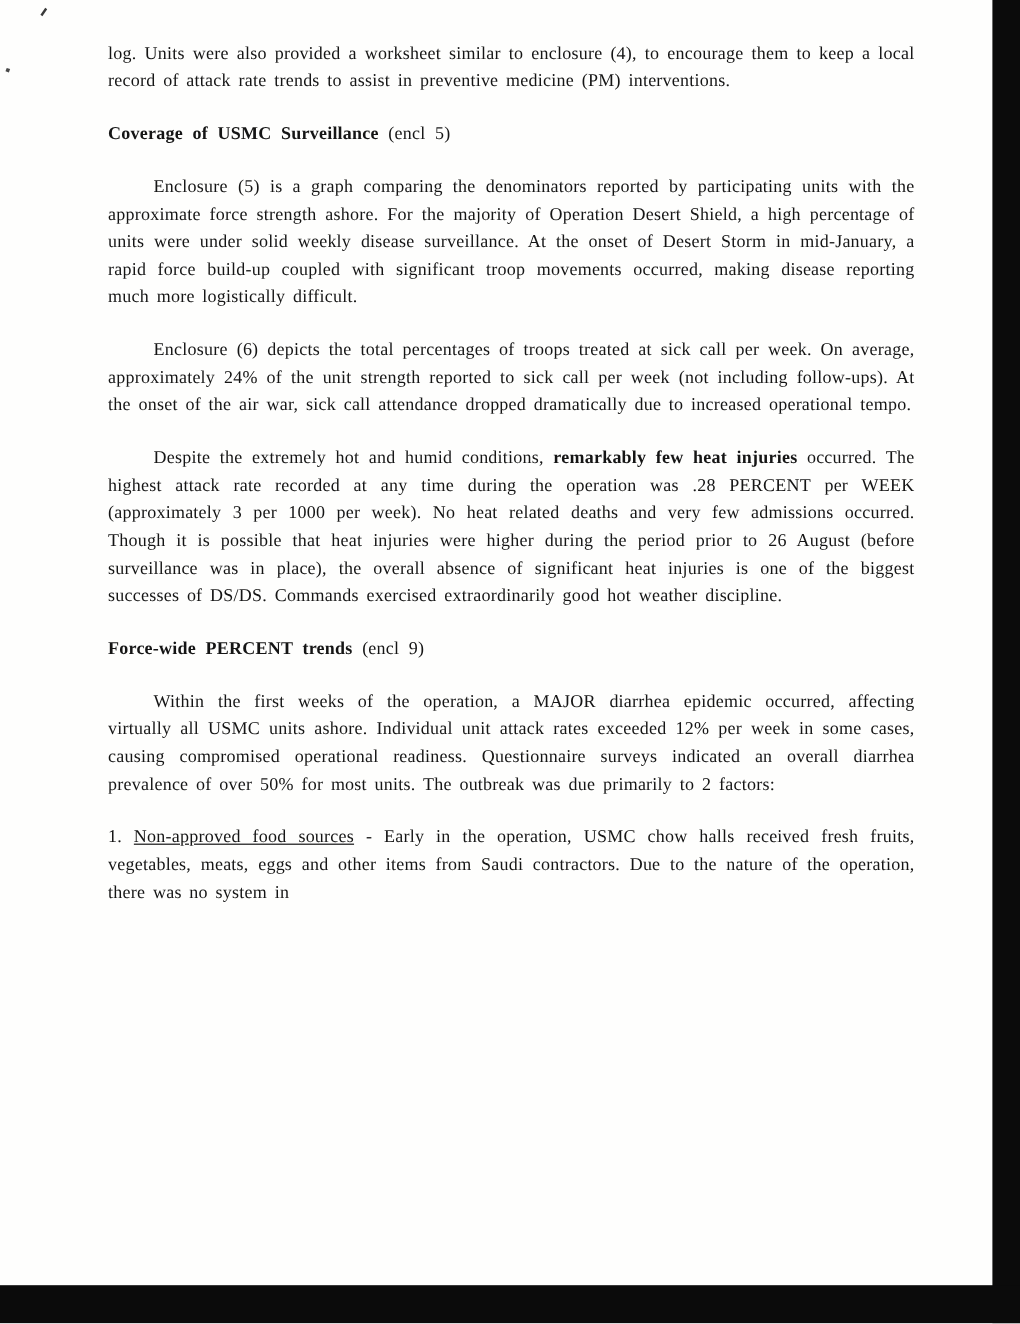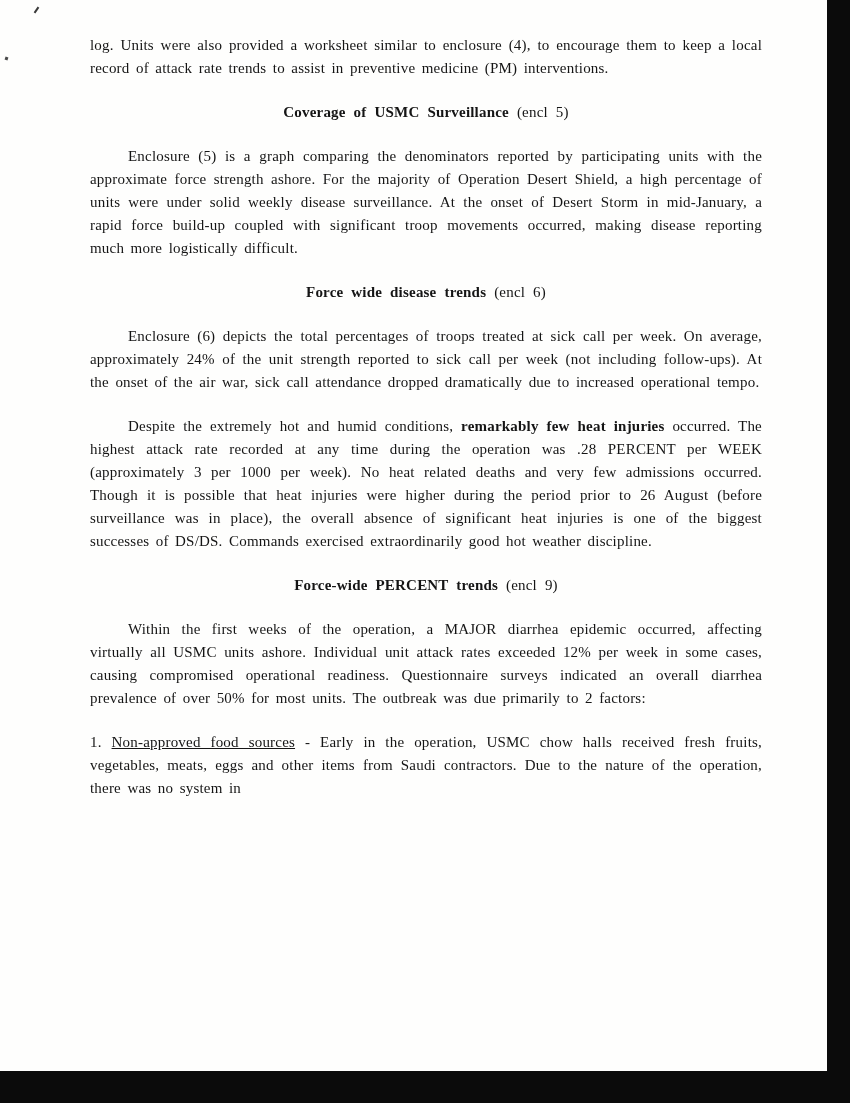--- a/index.html
+++ b/index.html
@@ -63,21 +63,21 @@
     text-align: justify;
   }
   .para {
     margin: 0 0 21px 0;
   }
   .para.indent {
     text-indent: 38px;
   }
   .heading {
     margin: 0 0 21px 0;
-    text-align: center;
+    text-align: left;
     word-spacing: 4px;
   }
   .b { font-weight: bold; }
   .u { text-decoration: underline; }
   .last { margin-bottom: 0; }
 </style>
 </head>
 <body>
 
 <div class="sheet">
@@ -85,21 +85,20 @@
   <div class="mark2"></div>
 
   <div class="content">
 
     <p class="para">log.    Units were also provided a worksheet similar to enclosure (4), to encourage them to keep a local record of attack rate trends to assist in preventive medicine (PM) interventions.</p>
 
     <p class="heading"><span class="b">Coverage of USMC Surveillance</span><span> (encl 5)</span></p>
 
     <p class="para indent">Enclosure (5) is a graph comparing the denominators reported by participating units with the approximate force strength ashore.  For the majority of Operation Desert Shield, a high percentage of units were under solid weekly disease surveillance.  At the onset of Desert Storm in mid-January, a rapid force build-up coupled with significant troop movements occurred, making disease reporting much more logistically difficult.</p>
 
-    <p class="heading"><span class="b">Force wide disease trends</span><span> (encl 6)</span></p>
 
     <p class="para indent">Enclosure (6) depicts the total percentages of troops treated at sick call per week.  On average, approximately 24% of the unit strength reported to sick call per week (not including follow-ups).  At the onset of the air war, sick call attendance dropped dramatically due to increased operational tempo.</p>
 
 
     <p class="para indent"><span>Despite the extremely hot and humid conditions, </span><span class="b">remarkably few heat injuries</span><span> occurred.  The highest attack rate recorded at any time during the operation was .28 PERCENT per WEEK (approximately 3 per 1000 per week).  No heat related deaths and very few admissions occurred. Though it is possible that heat injuries were higher during the period prior to 26 August (before surveillance was in place), the overall absence of significant heat injuries is one of the biggest successes of DS/DS. Commands exercised extraordinarily good hot weather discipline.</span></p>
 
     <p class="heading"><span class="b">Force-wide PERCENT trends</span><span> (encl 9)</span></p>
 
     <p class="para indent">Within the first weeks of the operation, a MAJOR diarrhea epidemic occurred, affecting virtually all USMC units ashore.  Individual unit attack rates exceeded 12% per week in some cases, causing compromised operational readiness.  Questionnaire surveys indicated an overall diarrhea prevalence of over 50% for most units.  The outbreak was due primarily to 2 factors:</p>
 

